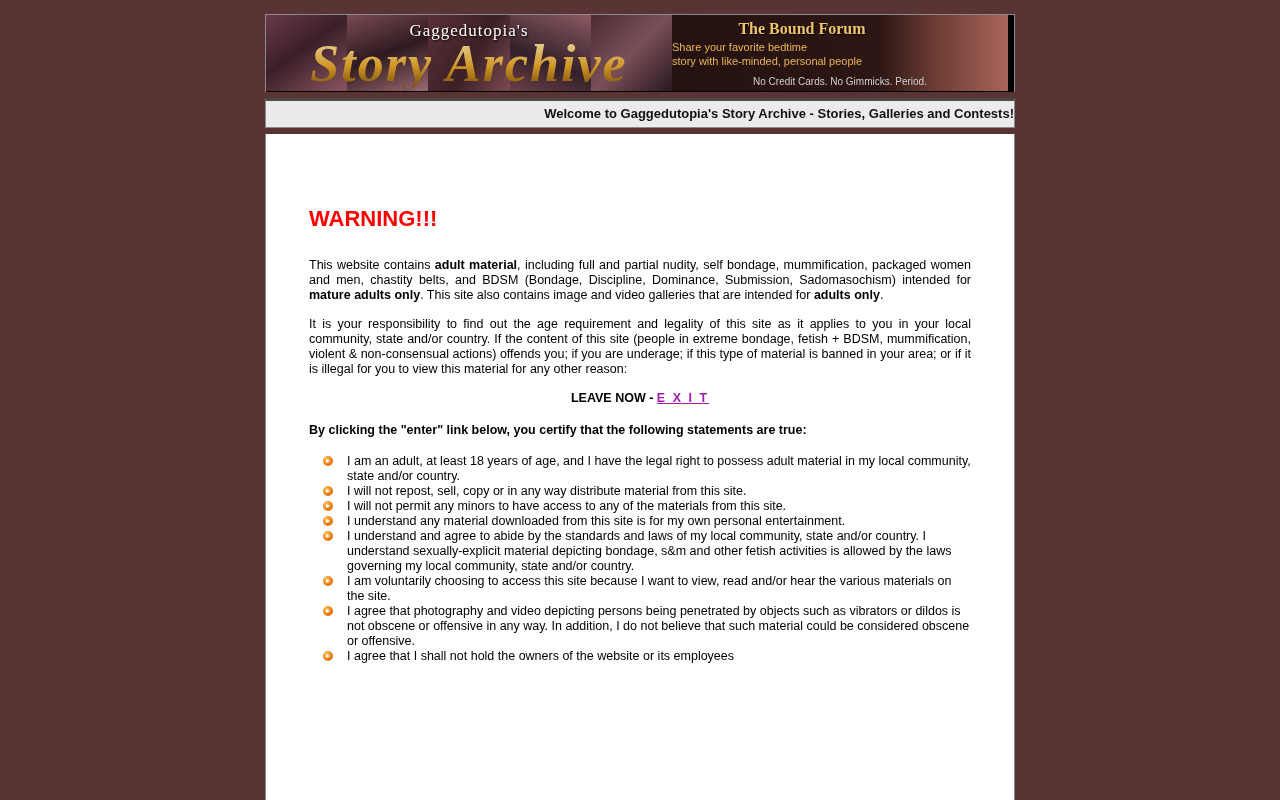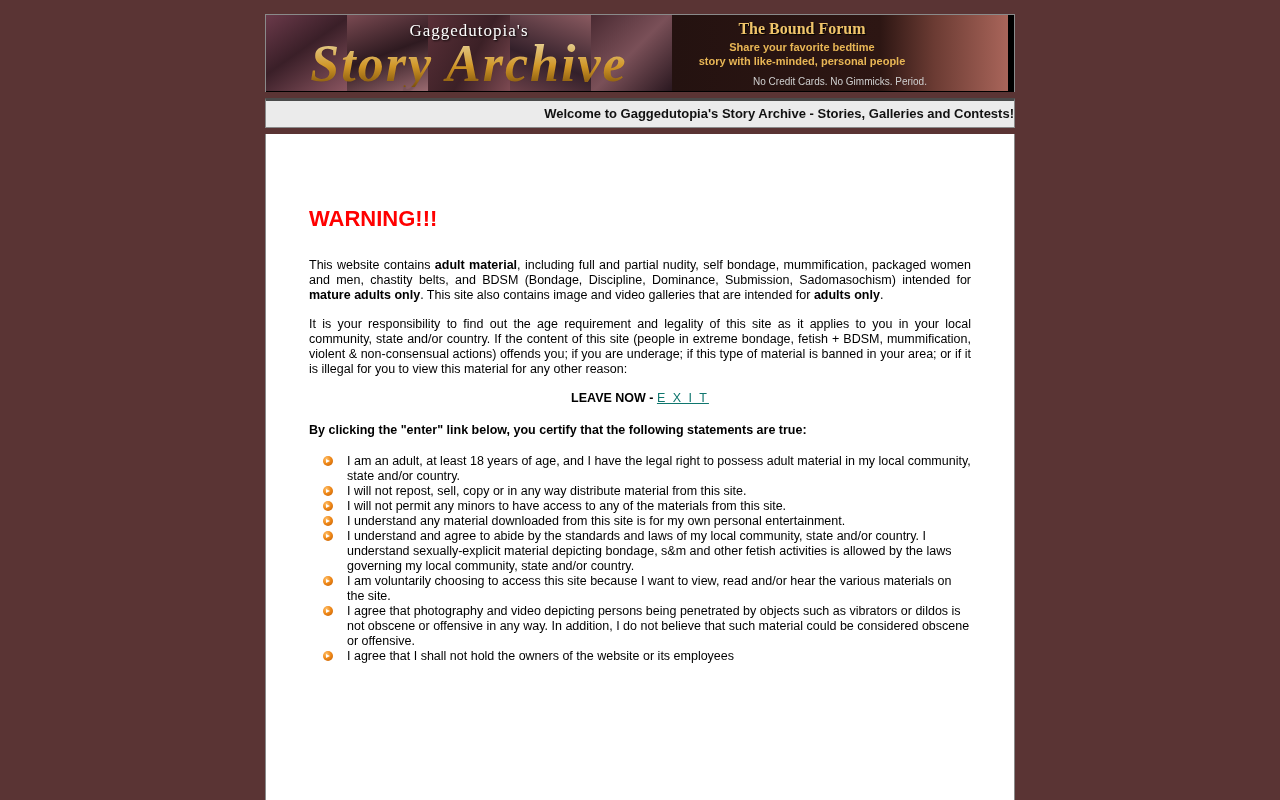--- a/index.html
+++ b/index.html
@@ -94,23 +94,22 @@
     text-align: center;
     font-family: "Liberation Serif", serif;
     font-weight: bold;
     font-size: 16px;
     color: #f0c46a;
     text-shadow: 1px 1px 1px #000;
   }
   .ad-l1, .ad-l2 {
     position: absolute;
     left: 0; right: 76px;
-    text-align: center;
     font-family: "Liberation Sans", sans-serif;
-    font-weight: bold;
+    font-weight: normal;
     font-size: 11px;
     color: #e8b655;
   }
   .ad-l1 { top: 26px; }
   .ad-l2 { top: 40px; }
   .ad-foot {
     position: absolute;
     bottom: 4px; left: 0; right: 0;
     text-align: center;
     font-family: "Liberation Sans", sans-serif;
@@ -163,24 +162,24 @@
   }
   .para b { font-weight: bold; }
   .leave-now {
     text-align: center;
     font-size: 12.5px;
     font-weight: bold;
     color: #000;
     margin: 10px 0 18px 0;
   }
   .leave-now a {
-    color: #0f766e;
+    color: #a21caf;
     text-decoration: underline;
     letter-spacing: 2px;
-    font-weight: normal;
+    font-weight: bold;
   }
   .certify {
     font-size: 12.5px;
     line-height: 15px;
     font-weight: bold;
     color: #000;
     margin-bottom: 16px;
   }
   ul.statements {
     list-style: none;

